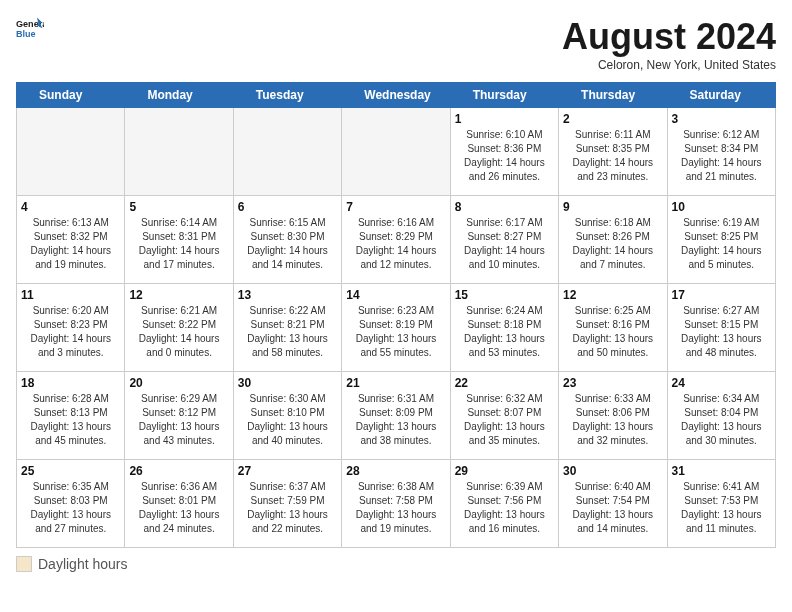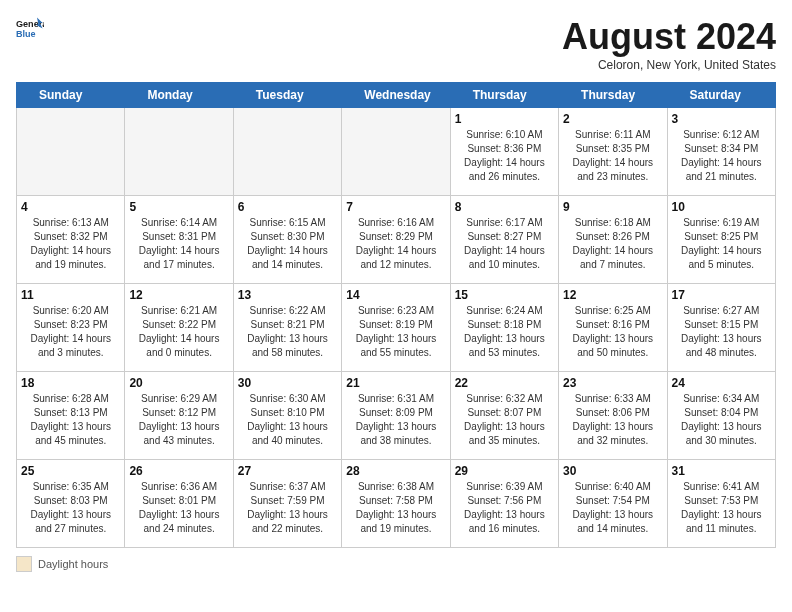--- a/index.html
+++ b/index.html
@@ -366,16 +366,16 @@
         <div class="cell-info">
           Sunrise: 6:41 AM<br>
           Sunset: 7:53 PM<br>
           Daylight: 13 hours and 11 minutes.
         </div>
       </td>
       </tr>
     </tbody>
 </table>
 
-<div style="margin-top:8px; display:flex; align-items:center; gap:6px; font-size:11px; color:#555;">
+<div style="margin-top:8px; display:flex; align-items:center; gap:6px; font-size:14px; color:#555;">
   <div style="width:16px;height:16px;background:#f5e6c8;border:1px solid #ccc;"></div>
   <span>Daylight hours</span>
 </div>
 
 </body></html>

